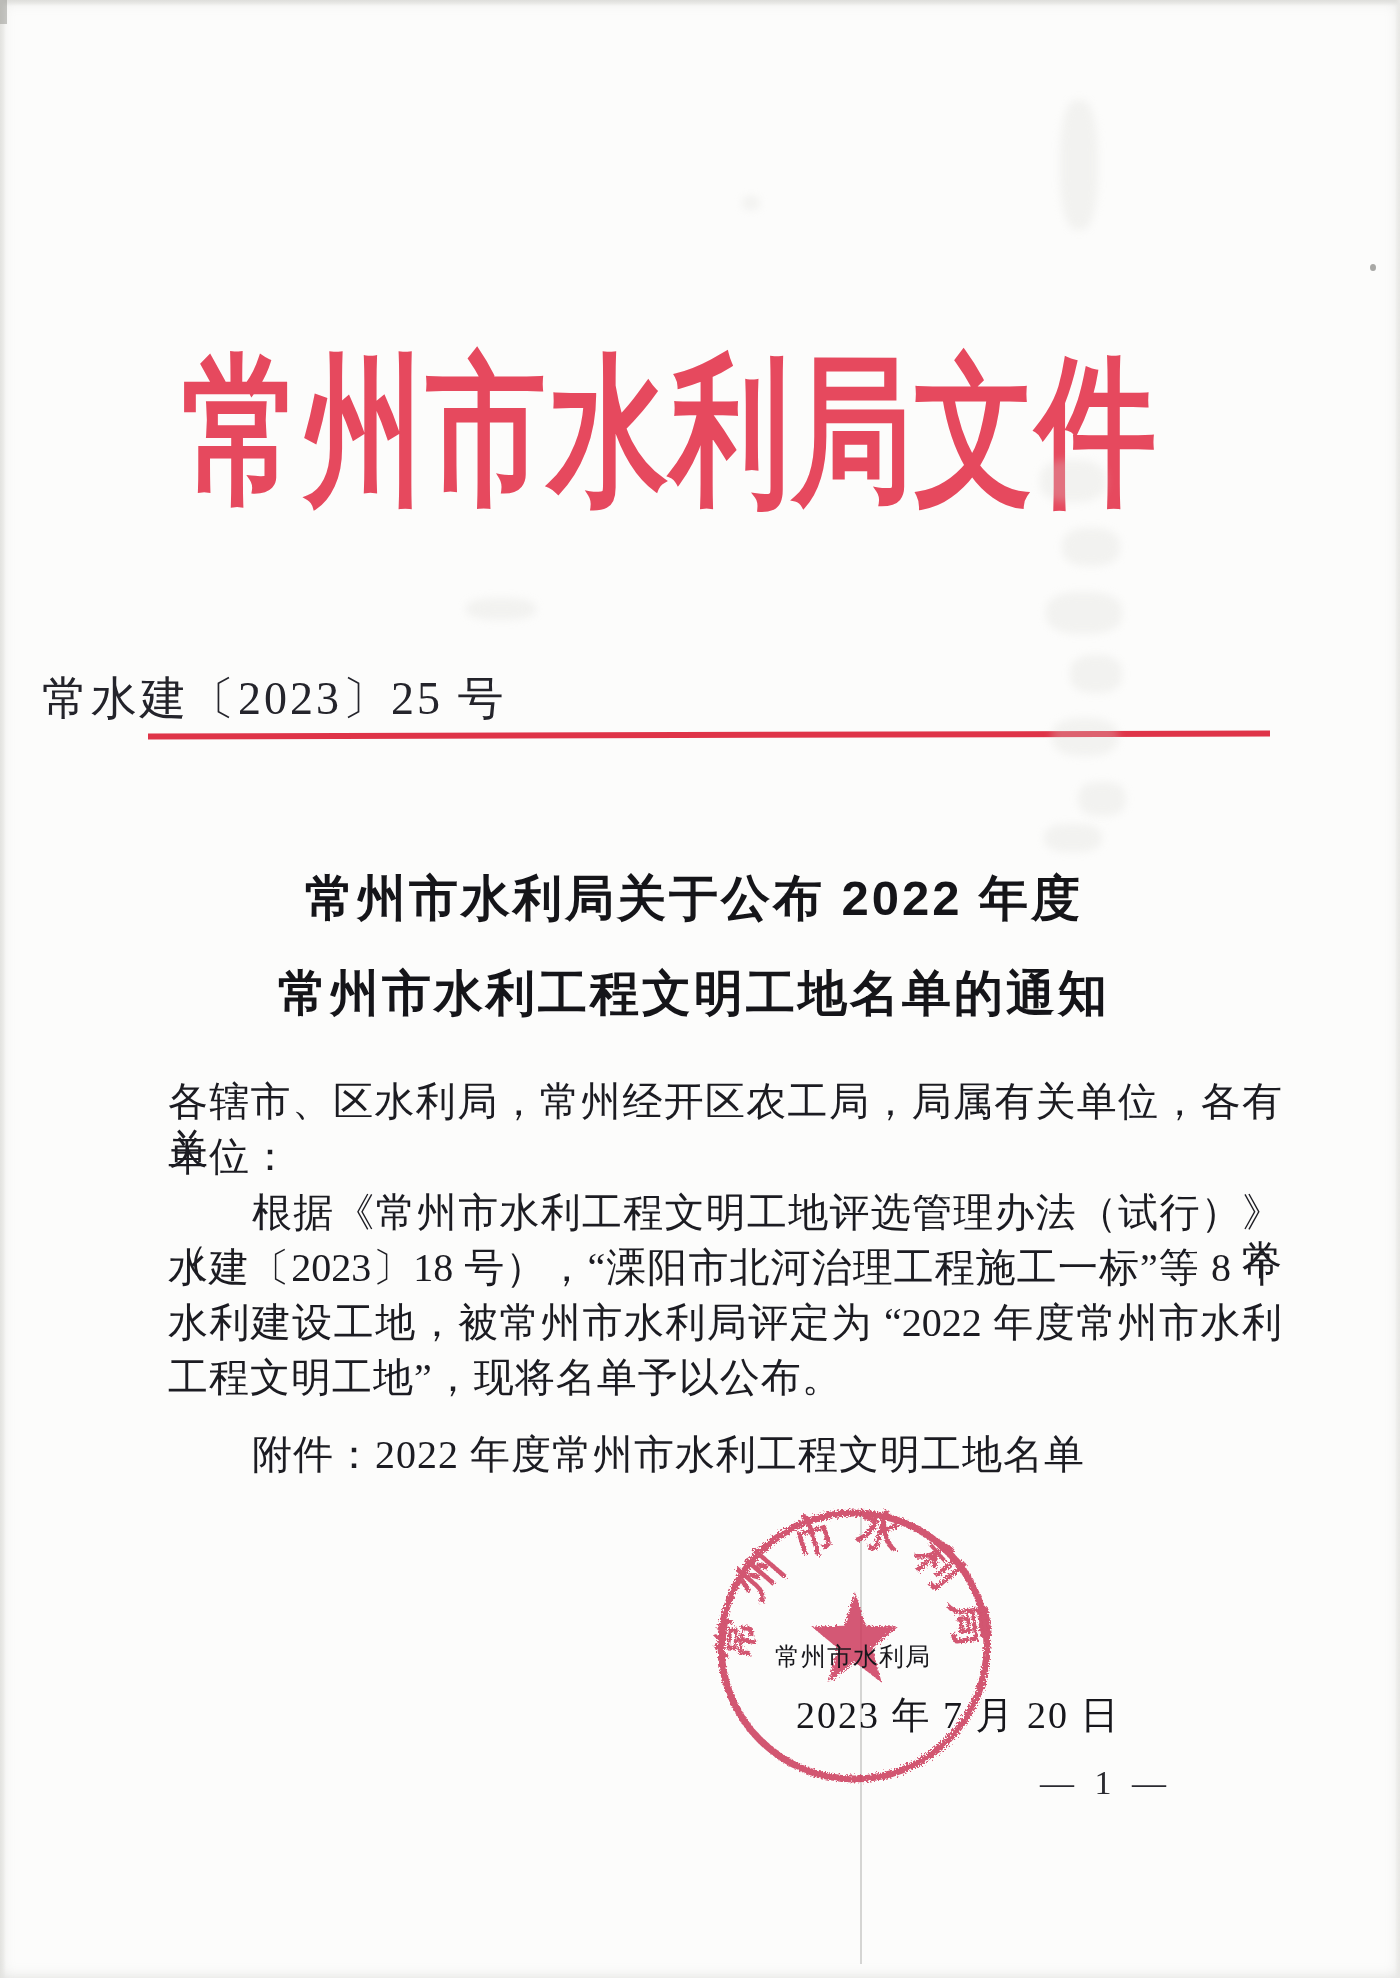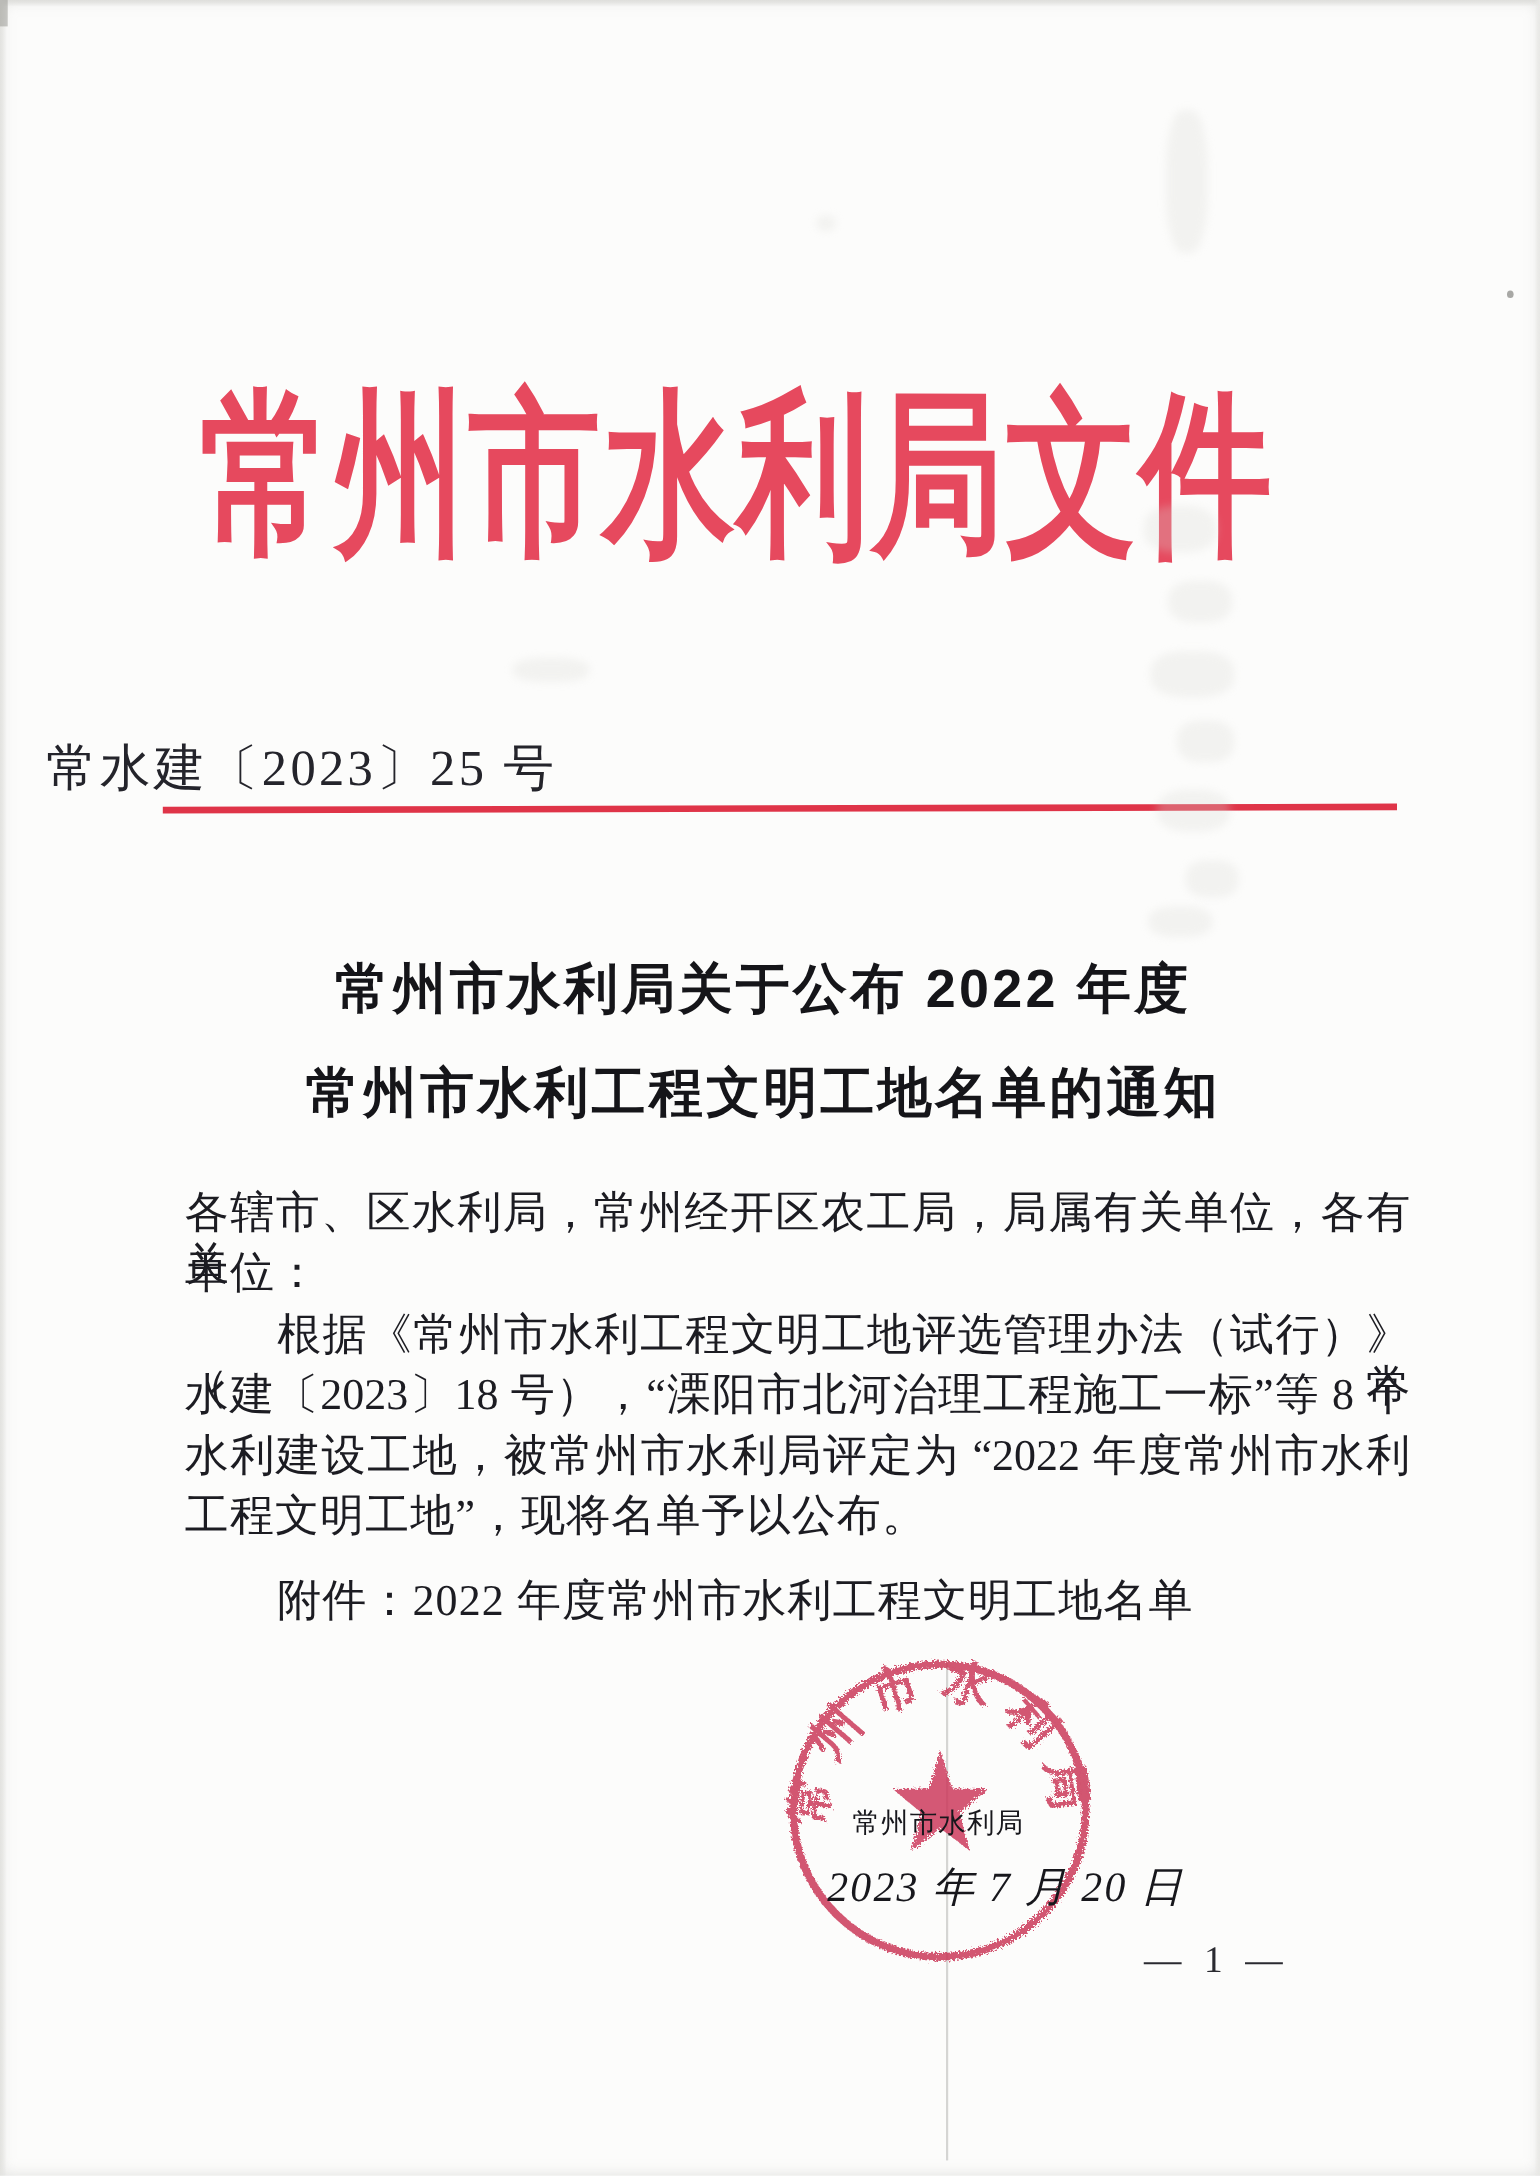--- a/index.html
+++ b/index.html
@@ -60,21 +60,21 @@
     color:#1c1c22;
     white-space:nowrap;
     letter-spacing:1px;
   }
   .j{white-space:normal;text-align:justify;text-align-last:justify;letter-spacing:0;}
   .indent{padding-left:84px;}
   .j.indent{padding-left:0;text-indent:84px;}
 
   
   .sig-org{position:absolute;left:775px;top:1640px;font-size:25px;letter-spacing:1px;color:#17171c;z-index:3;white-space:nowrap;}
-  .sig-date{position:absolute;left:752px;top:1690px;font-size:38px;letter-spacing:2px;color:#17171c;z-index:3;white-space:nowrap;font-style:italic;}
+  .sig-date{position:absolute;left:796px;top:1690px;font-size:38px;letter-spacing:2px;color:#17171c;z-index:3;white-space:nowrap;}
 
   
   .seal{position:absolute;left:694px;top:1486px;width:320px;height:320px;z-index:2;}
 
   
   .page-number{position:absolute;left:1040px;top:1764px;width:180px;
     font-size:34px;letter-spacing:6px;color:#2a2a30;white-space:nowrap;}
 
   
   .fold-line{position:absolute;left:860px;top:1512px;width:2px;height:452px;

